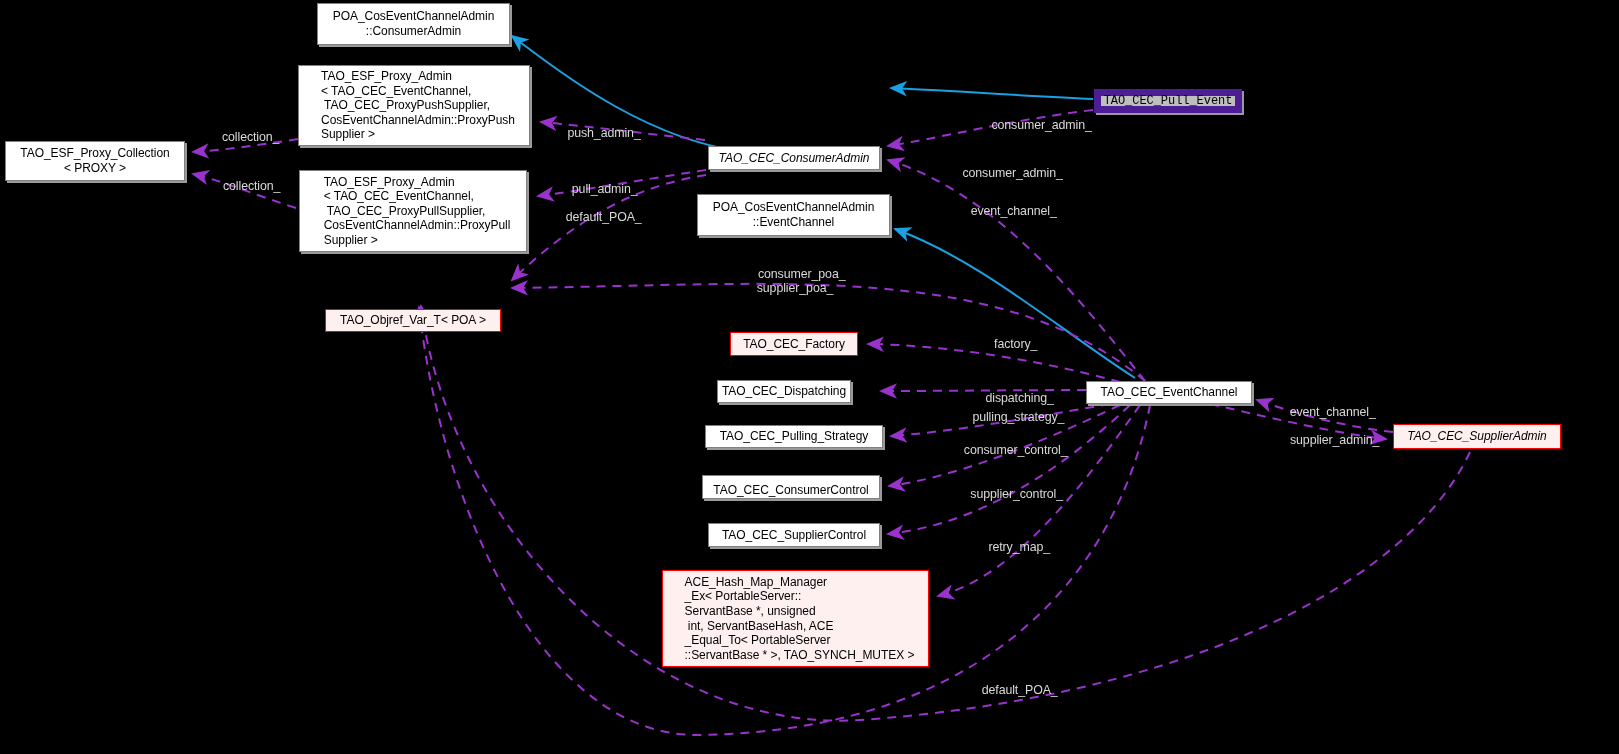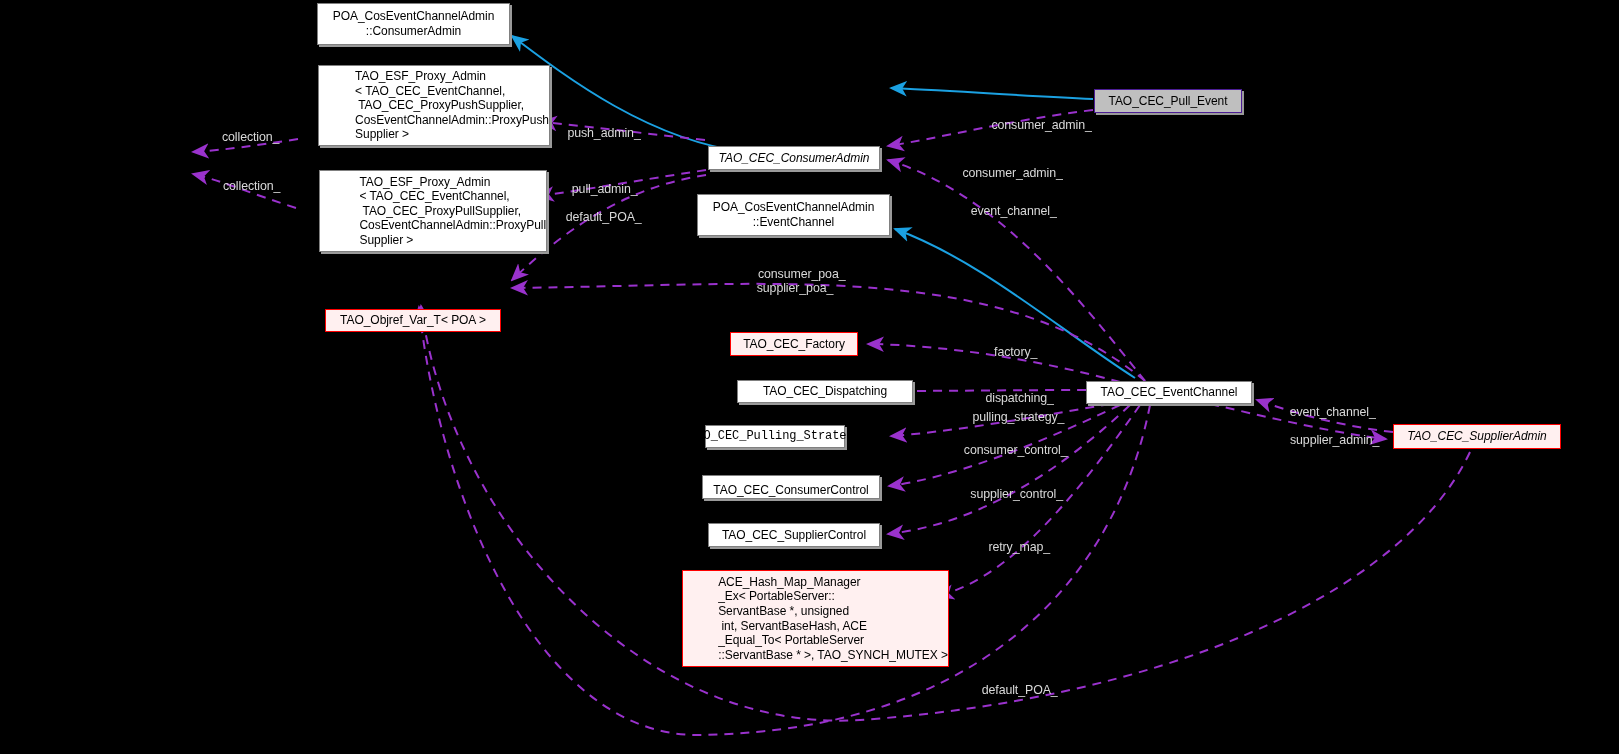--- a/index.html
+++ b/index.html
@@ -44,28 +44,28 @@
   }
   
   .node.hl {
     background: #fff0f0;
     border: 1px solid #ff0000;
     box-shadow: none;
   }
   
   .node.cur {
     background: #bfbfbf;
-    border: 1px solid #4c1d95;
+    border: 7px solid #4c1d95;
     box-shadow: 2px 2px 0 0 #9a9a9a;
+    font-family: Liberation Mono, monospace;
   }
   .node.left-text {
-    justify-content: flex-end;
+    justify-content: center;
     text-align: left;
     padding-left: 8px;
-    margin-left: 20px;
   }
   .edge-label {
     position: absolute;
     color: #d9d9d9;
     font-size: 12.4px;
     line-height: 14px;
     white-space: pre;
     text-align: center;
     letter-spacing: -0.1px;
   }
@@ -134,20 +134,24 @@
   </div>
 
   <div class="node plain left-text" style="left:298px; top:65px; width:232px; height:81px;">
     <span>TAO_ESF_Proxy_Admin
 &lt; TAO_CEC_EventChannel,
  TAO_CEC_ProxyPushSupplier,
 CosEventChannelAdmin::ProxyPush
 Supplier &gt;</span>
   </div>
 
+  <div class="node plain" style="left:5px; top:141px; width:180px; height:40px;">
+    <span>TAO_ESF_Proxy_Collection
+&lt; PROXY &gt;</span>
+  </div>
 
   <div class="node plain left-text" style="left:299px; top:170px; width:228px; height:82px;">
     <span>TAO_ESF_Proxy_Admin
 &lt; TAO_CEC_EventChannel,
  TAO_CEC_ProxyPullSupplier,
 CosEventChannelAdmin::ProxyPull
 Supplier &gt;</span>
   </div>
 
 
@@ -165,25 +169,25 @@
   </div>
 
   <div class="node hl" style="left:325px; top:277px; width:176px; height:23px;margin-top:32px;">
     <span>TAO_Objref_Var_T&lt; POA &gt;</span>
   </div>
 
   <div class="node hl" style="left:730px; top:332px; width:128px; height:24px;">
     <span>TAO_CEC_Factory</span>
   </div>
 
-  <div class="node plain" style="left:717px; top:380px; width:176px; height:23px;margin-left:20px;">
+  <div class="node plain" style="left:717px; top:380px; width:134px; height:23px;">
     <span>TAO_CEC_Dispatching</span>
   </div>
 
-  <div class="node plain" style="left:705px; top:425px; width:140px; height:23px;font-family:Liberation Mono, monospace;">
+  <div class="node plain" style="left:705px; top:425px; width:178px; height:23px;">
     <span>TAO_CEC_Pulling_Strategy</span>
   </div>
 
   <div class="node plain" style="left:702px; top:475px; width:178px; height:24px;align-items:flex-end;">
     <span>TAO_CEC_ConsumerControl</span>
   </div>
 
   <div class="node plain" style="left:708px; top:523px; width:172px; height:24px;">
     <span>TAO_CEC_SupplierControl</span>
   </div>
@@ -235,21 +239,21 @@
 
   <div class="edge-label" style="left:955px; top:190px; width:104px;">
     <span>event_channel_</span>
   </div>
 
   <div class="edge-label" style="left:739px; top:253px; width:112px;">
     <span>consumer_poa_
 supplier_poa_</span>
   </div>
 
-  <div class="edge-label" style="left:978px; top:331px; width:62px;">
+  <div class="edge-label" style="left:978px; top:323px; width:62px;">
     <span>factory_</span>
   </div>
 
   <div class="edge-label" style="left:968px; top:377px; width:90px;">
     <span>dispatching_</span>
   </div>
 
   <div class="edge-label" style="left:959px; top:396px; width:104px;">
     <span>pulling_strategy_</span>
   </div>

